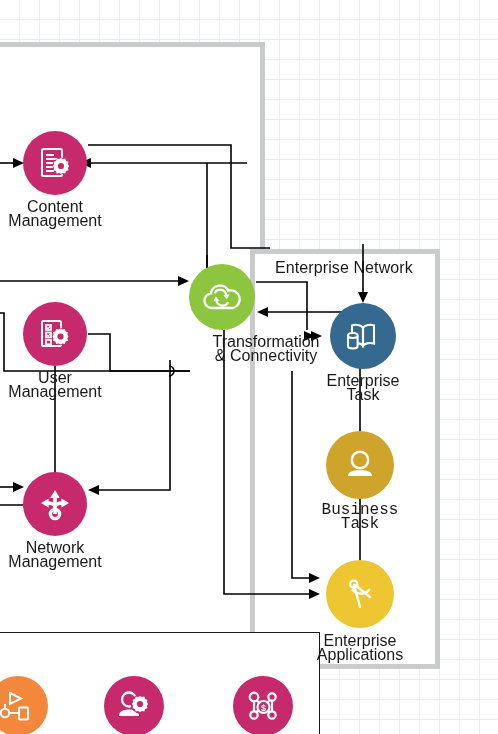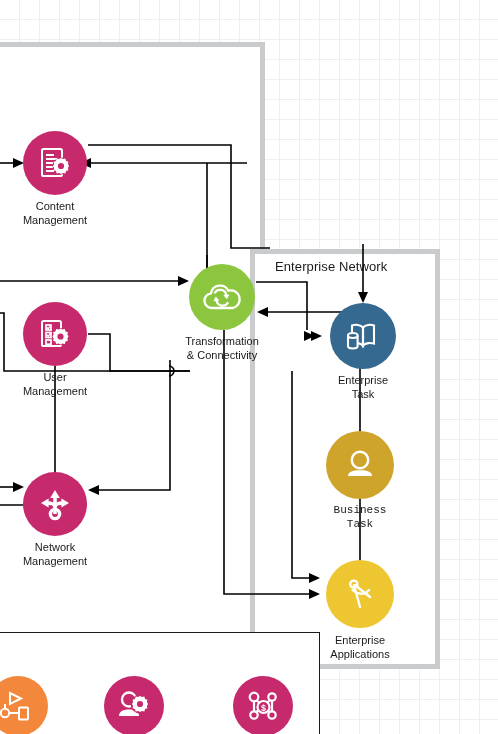--- a/index.html
+++ b/index.html
@@ -20,41 +20,41 @@
     background-position:-1px -1px,-1px -1px,-1px -1px,-1px -1px;
   }
 
   
   .panel{position:absolute;background:#ffffff;}
   .panel-thick{border:5px solid #c9cbcc;}
   .panel-thin{border:1.6px solid #1a1a1a;}
 
   .panel-label{
     position:absolute;
-    font-size:13px;
+    font-size:16px;
     color:#1a1a1a;
     white-space:nowrap;
     letter-spacing:.1px;
   }
 
   
   .node{position:absolute;width:0;height:0;}
   .node .disc{
     position:absolute;
     border-radius:50%;
     left:50%;top:50%;
     transform:translate(-50%,-50%);
     display:flex;align-items:center;justify-content:center;
   }
   .node .caption{
     position:absolute;
     left:50%;
     transform:translateX(-50%);
     text-align:center;
-    font-size:11px;
+    font-size:16px;
     line-height:13.5px;
     color:#1a1a1a;
     white-space:nowrap;
   }
   .disc svg{display:block;}
 
   
   #wires{position:absolute;left:0;top:0;width:498px;height:734px;overflow:visible;}
   #wires path,#wires line{fill:none;stroke:#000000;stroke-width:1.6;}
   #wires .jump{fill:none;stroke:#000000;stroke-width:1.6;}
@@ -199,21 +199,21 @@
       <span>
         <svg width="44" height="40" viewBox="0 0 44 40">
           <path d="M11,31 A7.4,7.4 0 0 1 11,16.3 A9.3,9.3 0 0 1 28.4,13.6 A7.8,7.8 0 0 1 33,31 Z" fill="none" stroke="#fff" stroke-width="2.3"></path>
           <path d="M14.5,16.4 A6.2,6.2 0 0 1 26.3,18.6" fill="none" stroke="#fff" stroke-width="2.2"></path>
           <polygon points="26.9,22.3 23.3,18.1 29.3,17.6" fill="#fff"></polygon>
           <path d="M28.1,25.2 A6.2,6.2 0 0 1 16.4,23.2" fill="none" stroke="#fff" stroke-width="2.2"></path>
           <polygon points="15.8,19.6 19.4,23.8 13.4,24.3" fill="#fff"></polygon>
         </svg>
       </span>
     </div>
-    <div class="caption" style="top:38px;">
+    <div class="caption" style="top:38px;margin-left:44px;">
       <div>Transformation</div>
       <div>&amp; Connectivity</div>
     </div>
   </div>
 
   <div class="node" style="left:363px; top:336px;">
     <div class="disc" style="width:66px;height:66px;background:#35698f;">
       <span>
         <svg width="42" height="40" viewBox="0 0 42 40">
           <path d="M21,11.5 C18.5,8.6 13.5,8.2 10,9.4 L10,27.6 C13.5,26.4 18.5,26.8 21,29.6 Z" fill="none" stroke="#fff" stroke-width="2.1"></path>

